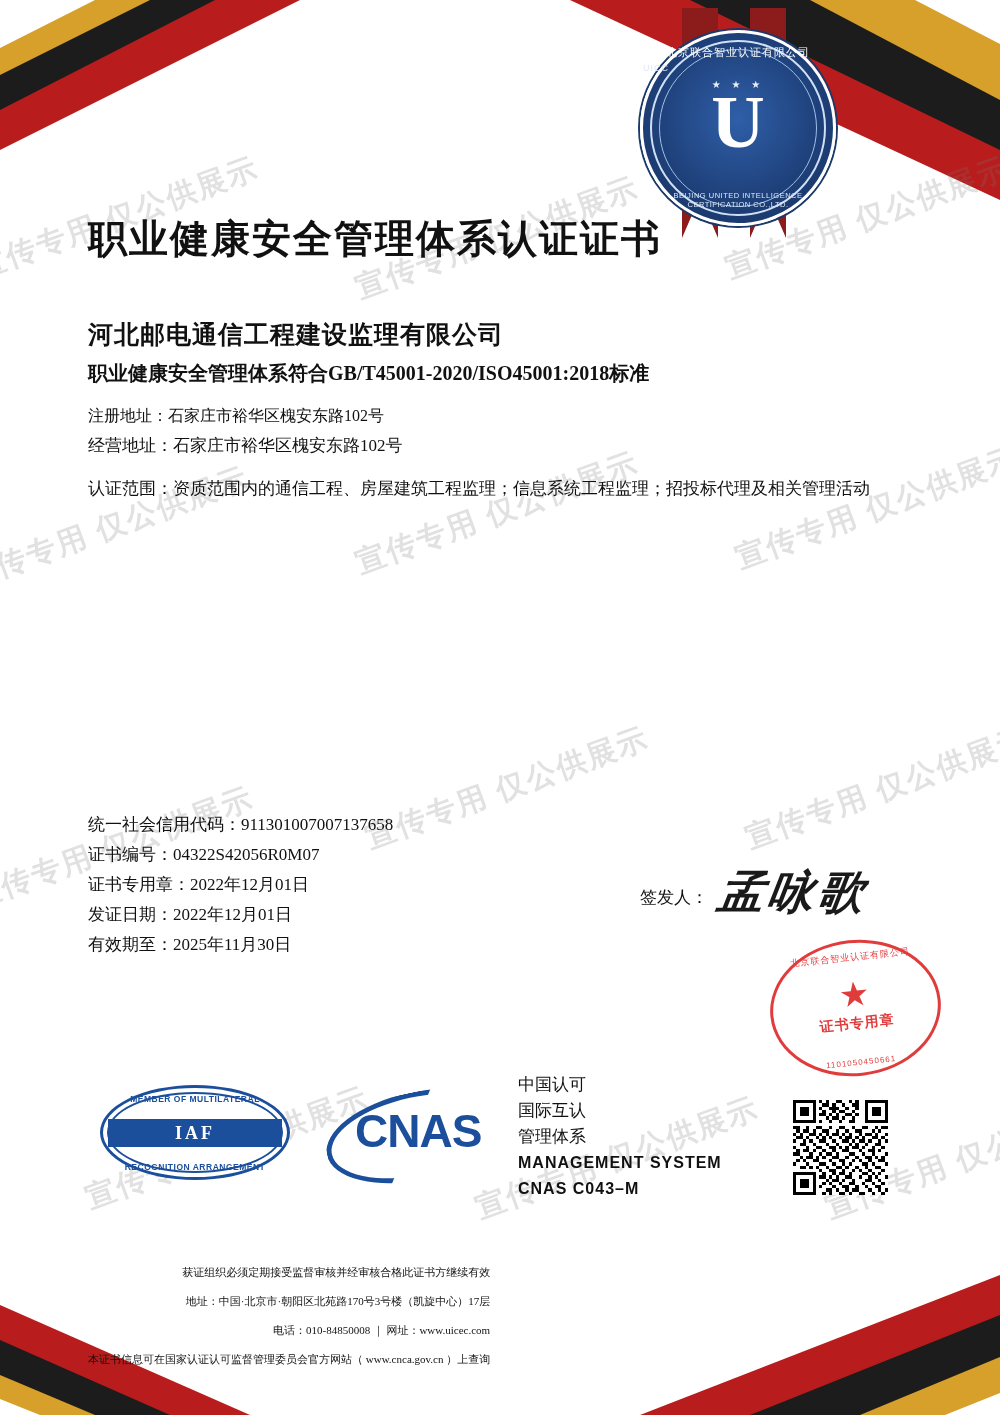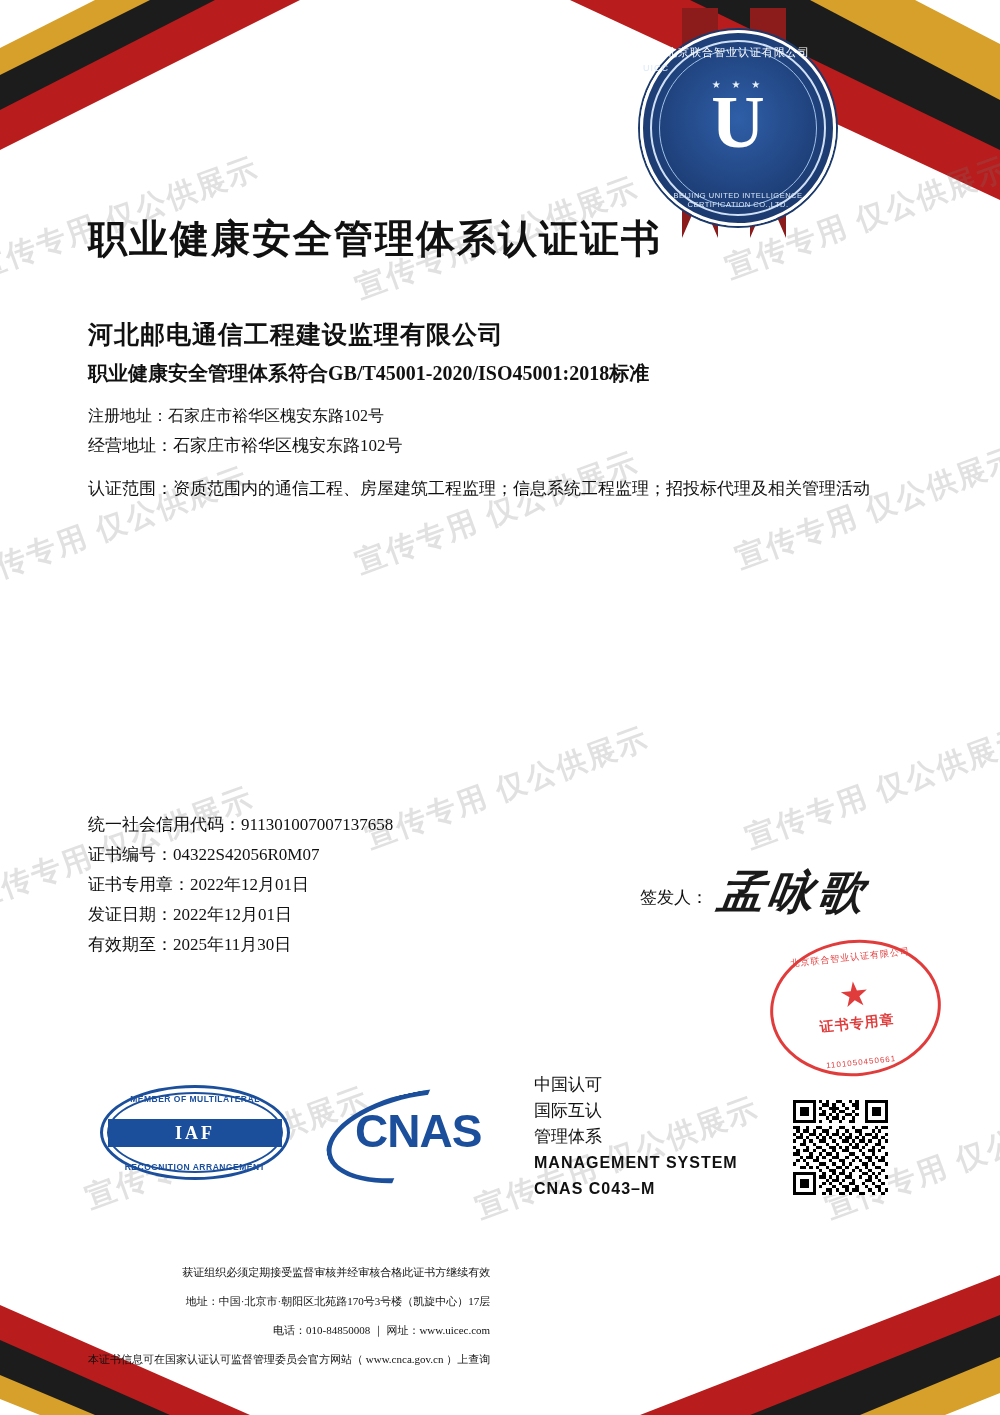--- a/index.html
+++ b/index.html
@@ -89,21 +89,21 @@
   .iaf .bot{position:absolute;left:0;right:0;bottom:8px;text-align:center;font-size:8.5px;color:#1b4f9c;font-weight:bold;letter-spacing:.5px;}
 
   
   .cnas{position:absolute;left:325px;top:1090px;width:180px;height:85px;}
   .cnas .txt{position:absolute;left:30px;top:14px;font-size:46px;font-weight:bold;color:#1b4f9c;
         font-family:"Liberation Sans",sans-serif;letter-spacing:-1px;}
   .cnas .swoosh{position:absolute;left:0;top:2px;width:176px;height:78px;border:5px solid #1b4f9c;
         border-radius:50%;border-right-color:transparent;border-top-color:#1b4f9c;transform:rotate(-12deg);
         clip-path:polygon(0 0,62% 0,30% 100%,0 100%);}
   .cnas-lines{position:absolute;left:518px;top:1072px;font-size:17px;line-height:26px;
-        font-family:"Liberation Serif",serif;margin-left:16px;}
+        font-family:"Liberation Serif",serif;}
   .cnas-lines .en{font-family:"Liberation Sans",sans-serif;font-weight:bold;font-size:16px;letter-spacing:1px;}
 
   
   .qr{position:absolute;left:793px;top:1100px;width:95px;height:95px;background:#fff;}
   .qr svg{display:block;}
 
   .footer{position:absolute;left:88px;top:1258px;font-size:11px;line-height:29px;
           font-family:"Liberation Serif",serif;text-align:right;}
   .footer .row{white-space:nowrap;}
 </style>

